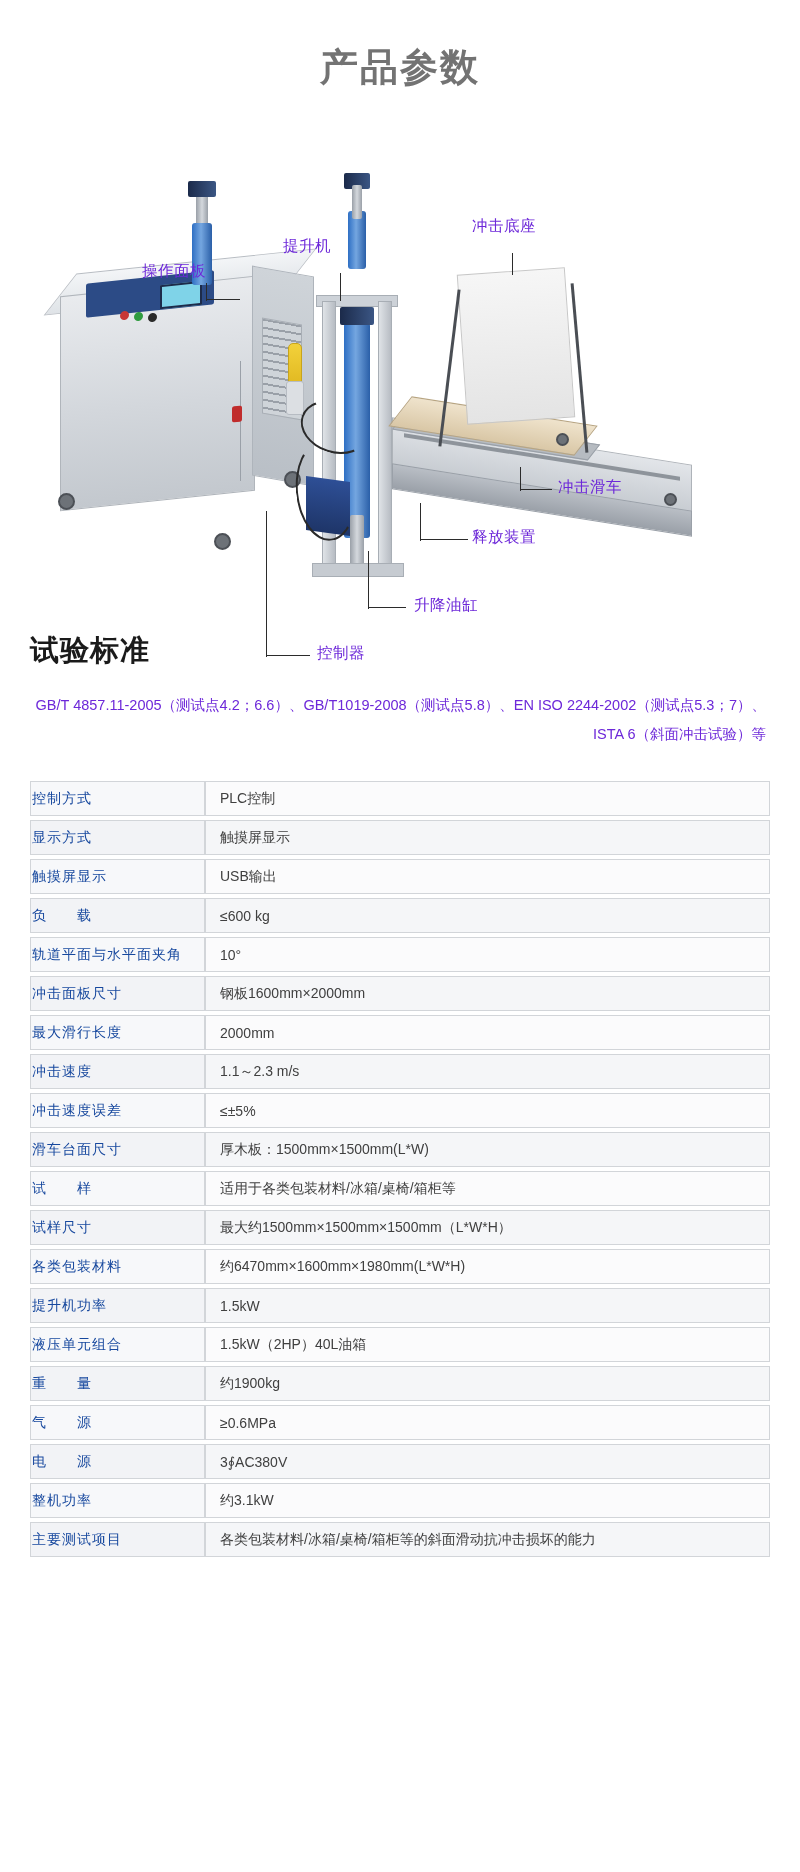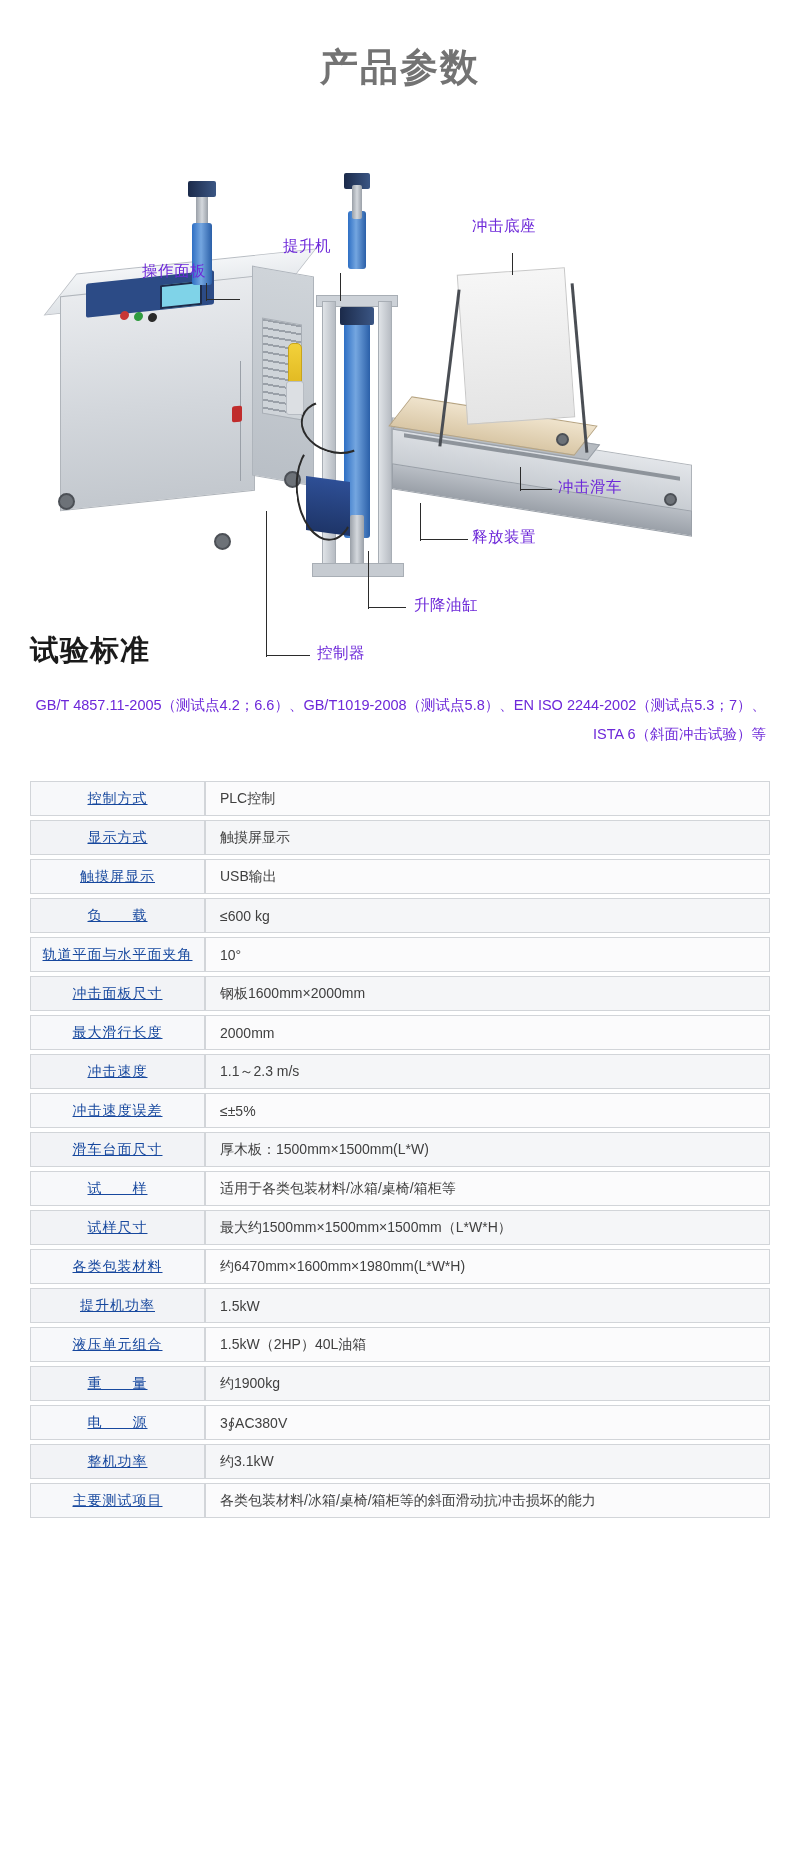--- a/index.html
+++ b/index.html
@@ -232,26 +232,24 @@
     border-spacing: 0 4px;
   }
   .spec tr td {
     border: 1px solid #d2d5d9;
     height: 35px;
     font-size: 14px;
     color: #404040;
   }
   .spec td.k {
     width: 175px;
-    text-align: center;
     color: #17489e;
     background: #f7f8fa;
     font-size: 14px;
     letter-spacing: 1px;
-    text-decoration: underline;
   }
   .spec td.v {
     padding-left: 14px;
     background: #fbfbfc;
   }
   .spec tr:nth-child(even) td.v { background: #f5f6f8; }
   .spec tr:nth-child(even) td.k { background: #f2f3f6; }
 </style>
 </head>
 <body>
@@ -403,20 +401,24 @@
         </tr>
         <tr>
           <td class="k">液压单元组合</td>
           <td class="v">1.5kW（2HP）40L油箱</td>
         </tr>
         <tr>
           <td class="k">重　　量</td>
           <td class="v">约1900kg</td>
         </tr>
         <tr>
+          <td class="k">气　　源</td>
+          <td class="v">≥0.6MPa</td>
+        </tr>
+        <tr>
           <td class="k">电　　源</td>
           <td class="v">3∮AC380V</td>
         </tr>
         <tr>
           <td class="k">整机功率</td>
           <td class="v">约3.1kW</td>
         </tr>
         <tr>
           <td class="k">主要测试项目</td>
           <td class="v">各类包装材料/冰箱/桌椅/箱柜等的斜面滑动抗冲击损坏的能力</td>

